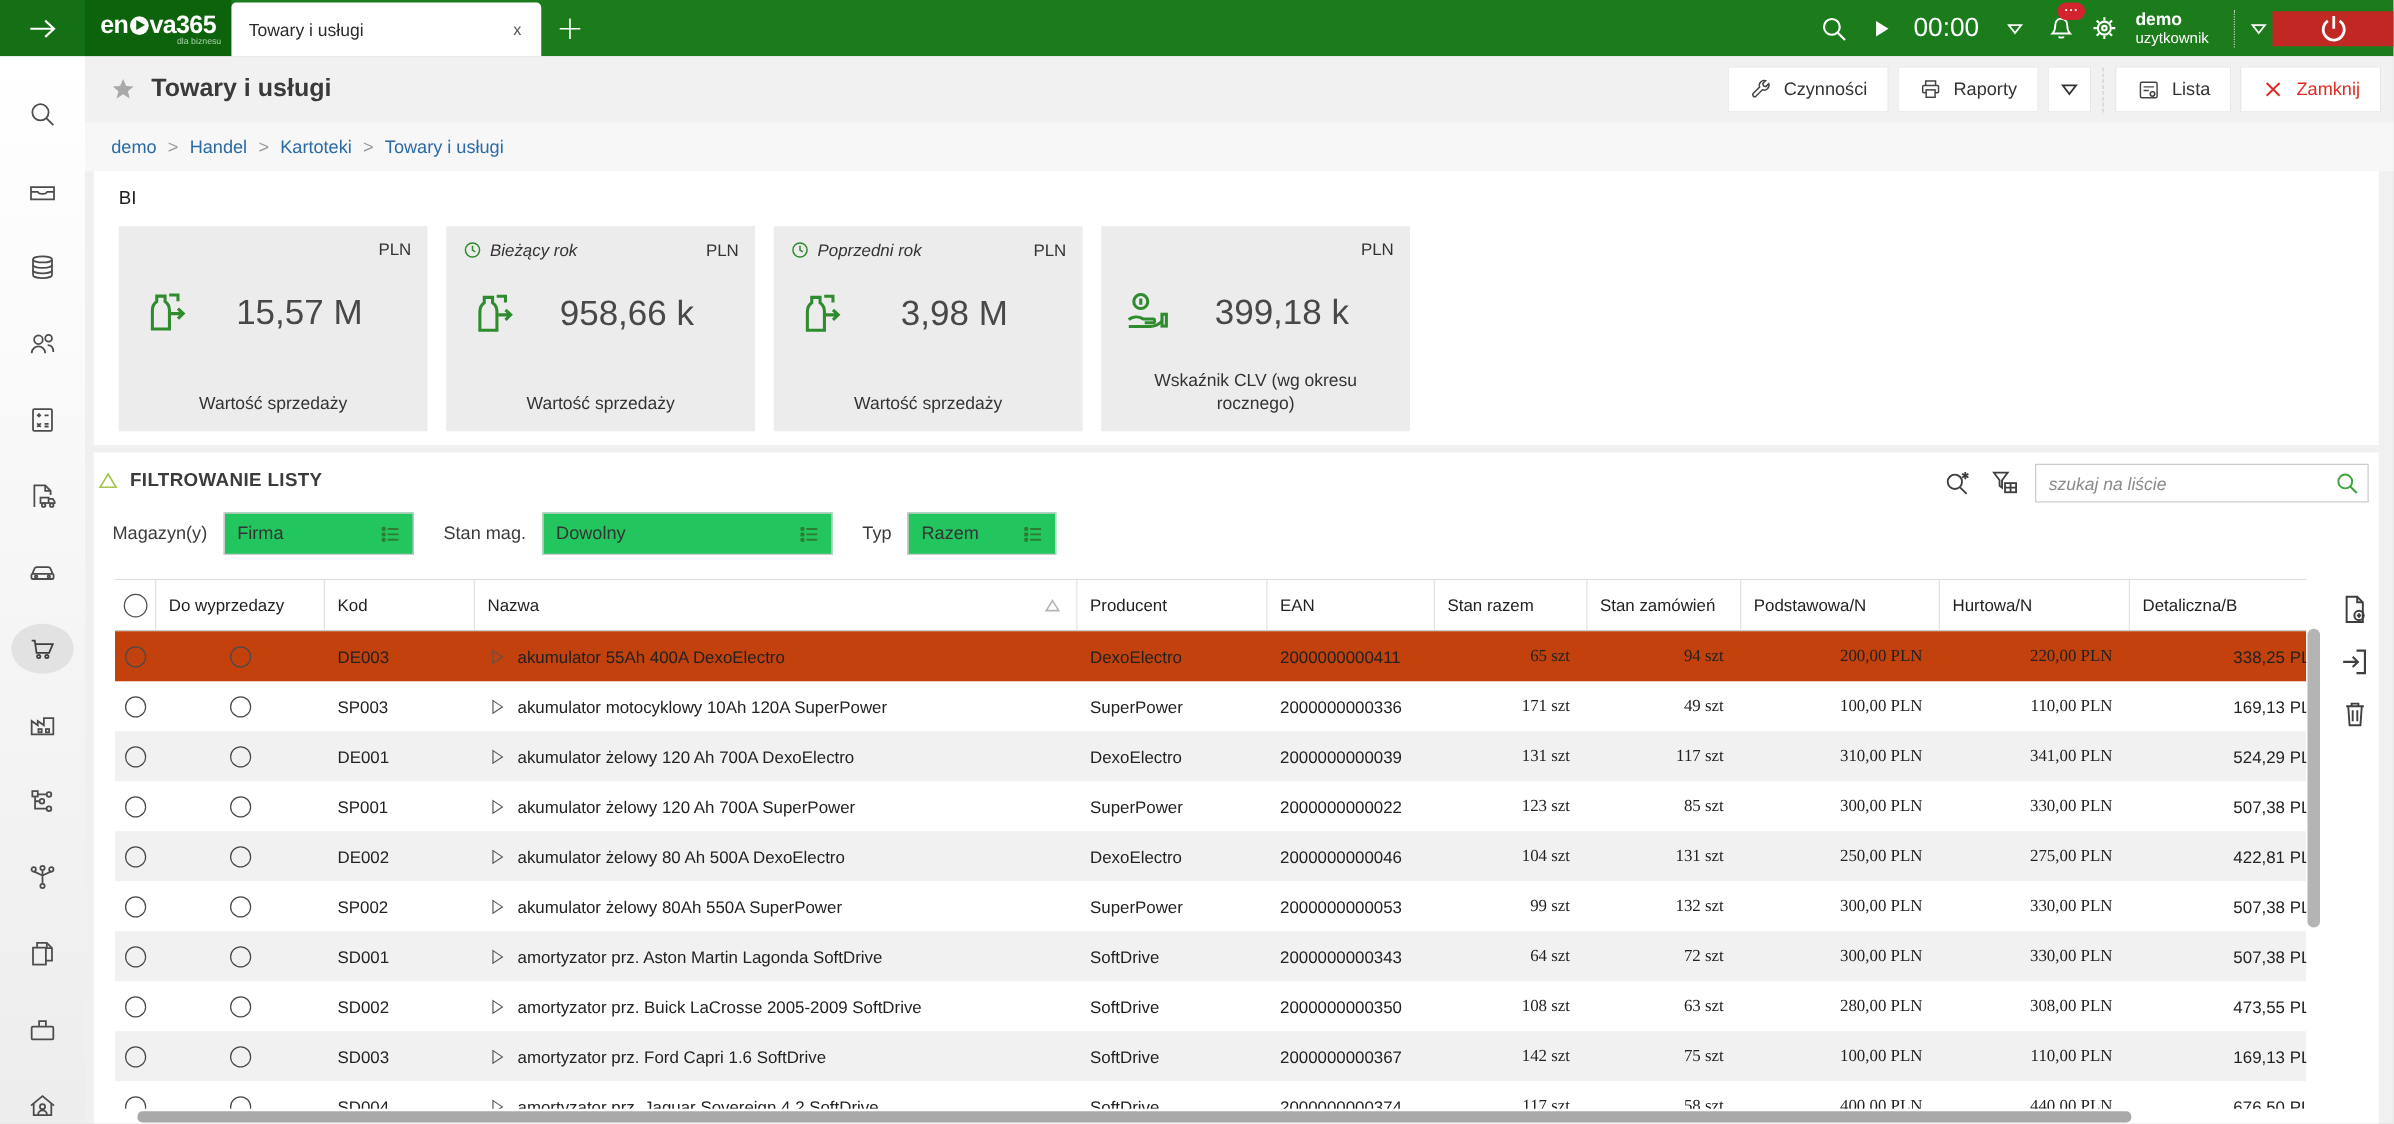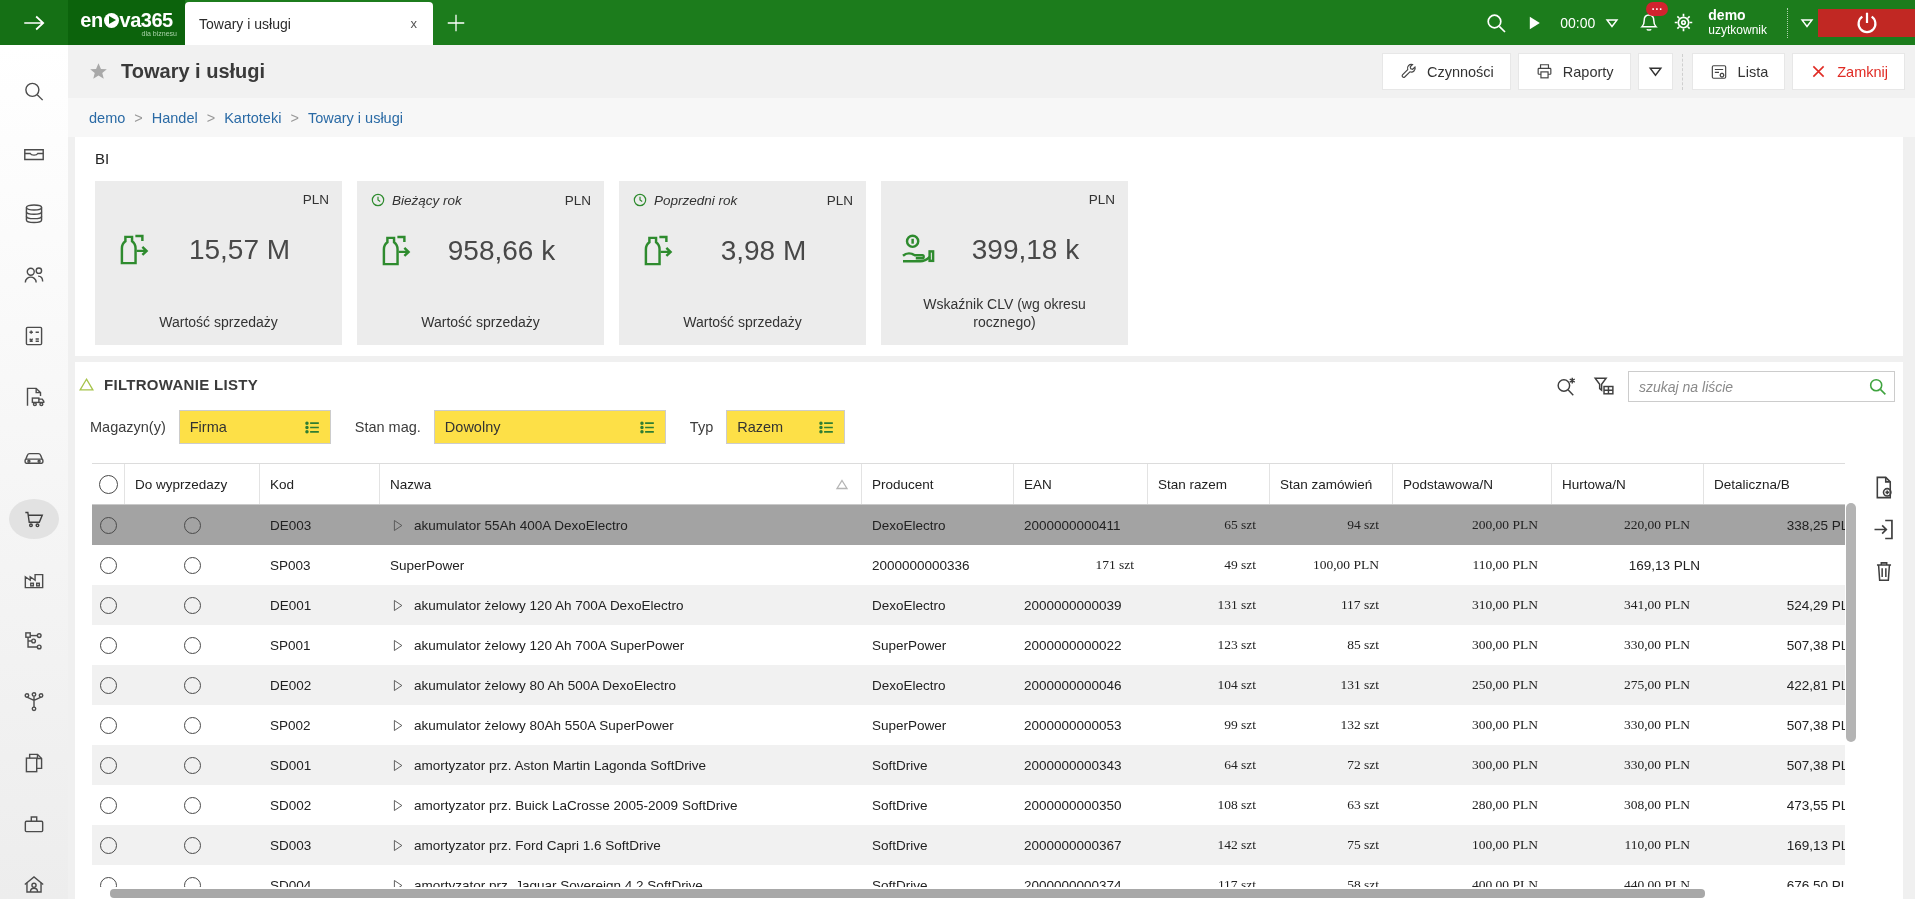--- a/index.html
+++ b/index.html
@@ -13,21 +13,21 @@
   .logo-line{display:flex;align-items:center;font-weight:bold;font-size:20px;letter-spacing:-0.5px;}
   .logo-play{width:15px;height:15px;border-radius:50%;background:#fff;margin:0 1px;position:relative;}
   .logo-play::after{content:"";position:absolute;left:5px;top:3.5px;border-left:7px solid #0c630c;border-top:4px solid transparent;border-bottom:4px solid transparent;}
   .logo-tag{font-size:7px;color:#a9d3a9;align-self:flex-end;margin:-2px 8px 0 0;}
   .tab{width:220px;background:#fff;color:#2b2b2b;display:flex;align-items:center;padding:0 14px;font-size:14px;border-radius:4px 4px 0 0;margin-top:2px;}
   .tab-label{flex:1;}
   .tab-close{color:#555;font-size:13px;cursor:pointer;padding:0 2px;}
   .newtab{display:flex;align-items:center;justify-content:center;width:46px;cursor:pointer;}
   .tb-right{margin-left:auto;display:flex;align-items:center;}
   .tb-ic{display:flex;align-items:center;justify-content:center;cursor:pointer;}
-  .timer{font-size:14px;margin:0 6px 0 16px;}
+  .timer{font-size:21px;margin:0 18px 0 16px;}
   .caret{margin:0 4px;}
   .bell-wrap{position:relative;margin:0 10px 0 14px;}
   .badge{position:absolute;top:-9px;left:9px;background:#d2232e;color:#fff;border-radius:8px;min-width:22px;height:14px;font-size:10px;line-height:9px;text-align:center;letter-spacing:1px;font-weight:bold;}
   .user{line-height:1.1;margin:0 12px 0 12px;}
   .user-name{font-size:14px;font-weight:bold;}
   .user-role{font-size:12px;}
   .vdot{height:30px;border-left:1px dotted rgba(255,255,255,.65);margin:0 8px;align-self:center;}
   .power{width:97px;background:#c12823;display:flex;align-items:center;justify-content:center;cursor:pointer;}
   
   .sidebar{position:absolute;left:0;top:45px;bottom:0;width:68px;background:linear-gradient(#ffffff,#ededed);padding-top:16px;box-sizing:border-box;}
@@ -58,32 +58,32 @@
   
   .list-panel{position:absolute;top:317px;left:7px;right:12px;bottom:0;background:#fff;}
   .filter-head{position:absolute;top:14px;left:3px;display:flex;align-items:center;gap:9px;font-size:15px;font-weight:bold;color:#3b3b3b;letter-spacing:.3px;}
   .search-cluster{position:absolute;top:9px;right:8px;display:flex;align-items:center;gap:12px;}
   .search-box{position:relative;}
   .search-input{width:267px;height:31px;border:1px solid #ccc;box-sizing:border-box;padding:0 34px 0 10px;font-size:14px;font-style:italic;color:#555;outline:none;font-family:"Liberation Sans",sans-serif;}
   .search-input::placeholder{color:#8a8a8a;font-style:italic;}
   .search-box svg{position:absolute;right:7px;top:5px;}
   .filter-row{position:absolute;top:48px;left:15px;display:flex;align-items:center;font-size:14.5px;color:#3c3c3c;justify-content:flex-end;}
   .f-label{margin-right:13px;}
-  .select{height:34px;border:1px solid #ccc;background:#fde047;display:flex;align-items:center;box-sizing:border-box;padding:0 8px 0 10px;margin-right:24px;cursor:pointer;}
+  .select{height:34px;border:1px solid #ccc;background:#22c55e;display:flex;align-items:center;box-sizing:border-box;padding:0 8px 0 10px;margin-right:24px;cursor:pointer;}
   .select .val{flex:1;font-size:14.5px;color:#333;}
   
   .tableWrap{position:absolute;top:101px;left:17px;width:1753px;bottom:12px;overflow:hidden;}
   .grid{display:grid;grid-template-columns:33px 135px 120px 482px 152px 134px 122px 123px 159px 152px 158px;align-items:center;}
   .thead{height:40px;border-top:1px solid #dcdcdc;border-bottom:1px solid #c9c9c9;font-size:13.5px;color:#222;}
   .th{height:40px;display:flex;align-items:center;padding-left:10px;box-sizing:border-box;border-right:1px solid #e3e3e3;}
   .th:first-child{justify-content:center;padding-left:0;}
   .th.nazwa{justify-content:space-between;padding-right:12px;}
   .trow{height:40px;font-size:13.5px;color:#222;cursor:pointer;}
   .trow:nth-child(odd){background:#f1f1f1;}
-  .trow.selected{background:#a3a3a3;}
+  .trow.selected{background:#c2410c;}
   .c{height:40px;display:flex;align-items:center;padding-left:10px;box-sizing:border-box;overflow:hidden;white-space:nowrap;}
   .c.sel,.c.dow{justify-content:center;padding-left:0;}
   .c.num{justify-content:flex-end;padding-right:14px;font-family:Liberation Serif, serif;}
   .c.detal{justify-content:flex-end;padding-right:4px;}
   .c.nazwa{gap:9px;}
   .radio{width:17px;height:17px;border:1.6px solid #4a4a4a;border-radius:50%;background:transparent;box-sizing:border-box;}
   .radio.hdr{width:19px;height:19px;border-width:1.8px;}
   
   .vscroll{position:absolute;right:47px;top:141px;width:10px;height:239px;background:#b4b4b4;border-radius:5px;}
   .hscroll{position:absolute;left:35px;bottom:1px;width:1595px;height:9px;background:#a8a8a8;border-radius:4px;}
@@ -528,20 +528,26 @@
   </div>
 
   <div class="grid trow">
     <div class="c sel">
                 <span class="radio"></span>
               </div>
     <div class="c dow">
                 <span class="radio"></span>
               </div>
     <div class="c">SP003</div>
+    <div class="c nazwa">
+                <svg width="15" height="15" viewBox="0 0 24 24" fill="none" stroke="#555" stroke-width="1.5">
+                  <path d="M7 4 L19 12 L7 20 Z"></path>
+                </svg>
+                <span>akumulator motocyklowy 10Ah 120A SuperPower</span>
+              </div>
     <div class="c">SuperPower</div>
     <div class="c">2000000000336</div>
     <div class="c num">171 szt</div>
     <div class="c num">49 szt</div>
     <div class="c num">100,00 PLN</div>
     <div class="c num">110,00 PLN</div>
     <div class="c detal">169,13 PLN</div>
   </div>
 
   <div class="grid trow">

